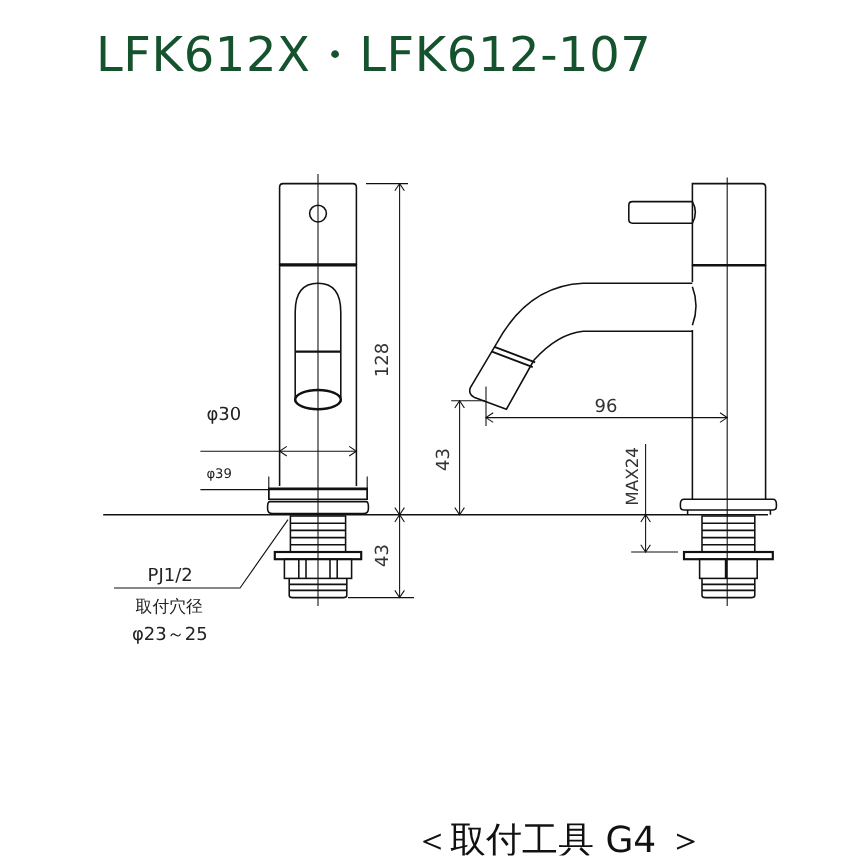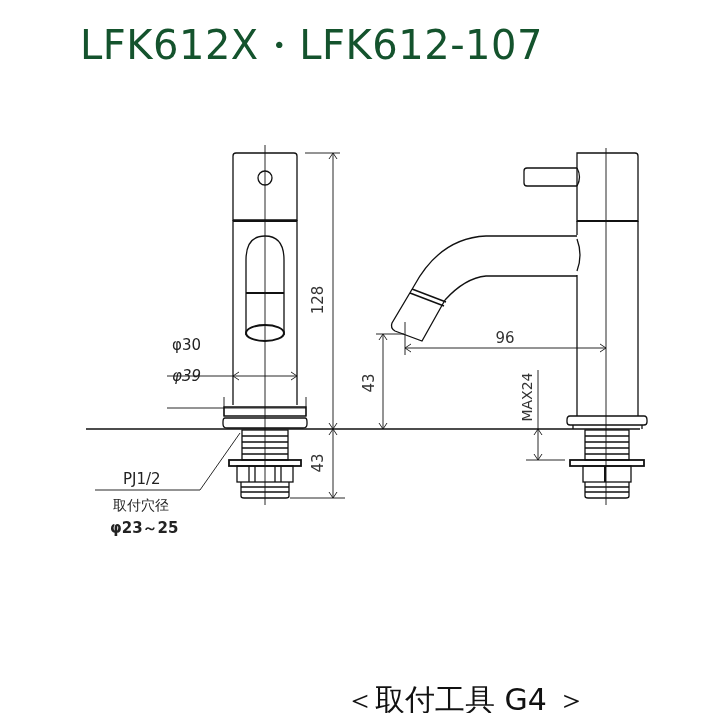--- a/index.html
+++ b/index.html
@@ -120,18 +120,18 @@
   </g>
 
   <text class="dimtext" font-size="15" transform="translate(323,300) rotate(-90)" text-anchor="middle">128</text>
   <text class="dimtext" font-size="15" transform="translate(323,463) rotate(-90)" text-anchor="middle">43</text>
   <text class="dimtext" font-size="15" transform="translate(374,383) rotate(-90)" text-anchor="middle">43</text>
   <text class="dimtext" font-size="15" x="505" y="343" text-anchor="middle">96</text>
   <text class="dimtext" font-size="14" transform="translate(532,397) rotate(-90)" text-anchor="middle">MAX24</text>
 </svg>
 
 <div class="label" style="left:172px; top:336px; font-size:15px;">φ30</div>
-<div class="label" style="left:172px; top:367px; font-size:15px;font-style:italic;">φ39</div>
+<div class="label" style="left:172px; top:388px; font-size:11px;">φ39</div>
 <div class="label" style="left:123px; top:470px; font-size:15px;">PJ1/2</div>
 <div class="label" style="left:113px; top:497px;">取付穴径</div>
-<div class="label" style="left:110px; top:519px; font-size:15px;font-weight:bold;">φ23～25</div>
+<div class="label" style="left:110px; top:519px; font-size:15px;">φ23～25</div>
 
 <div class="footer">＜取付工具 G4 ＞</div>
 
 </body></html>

